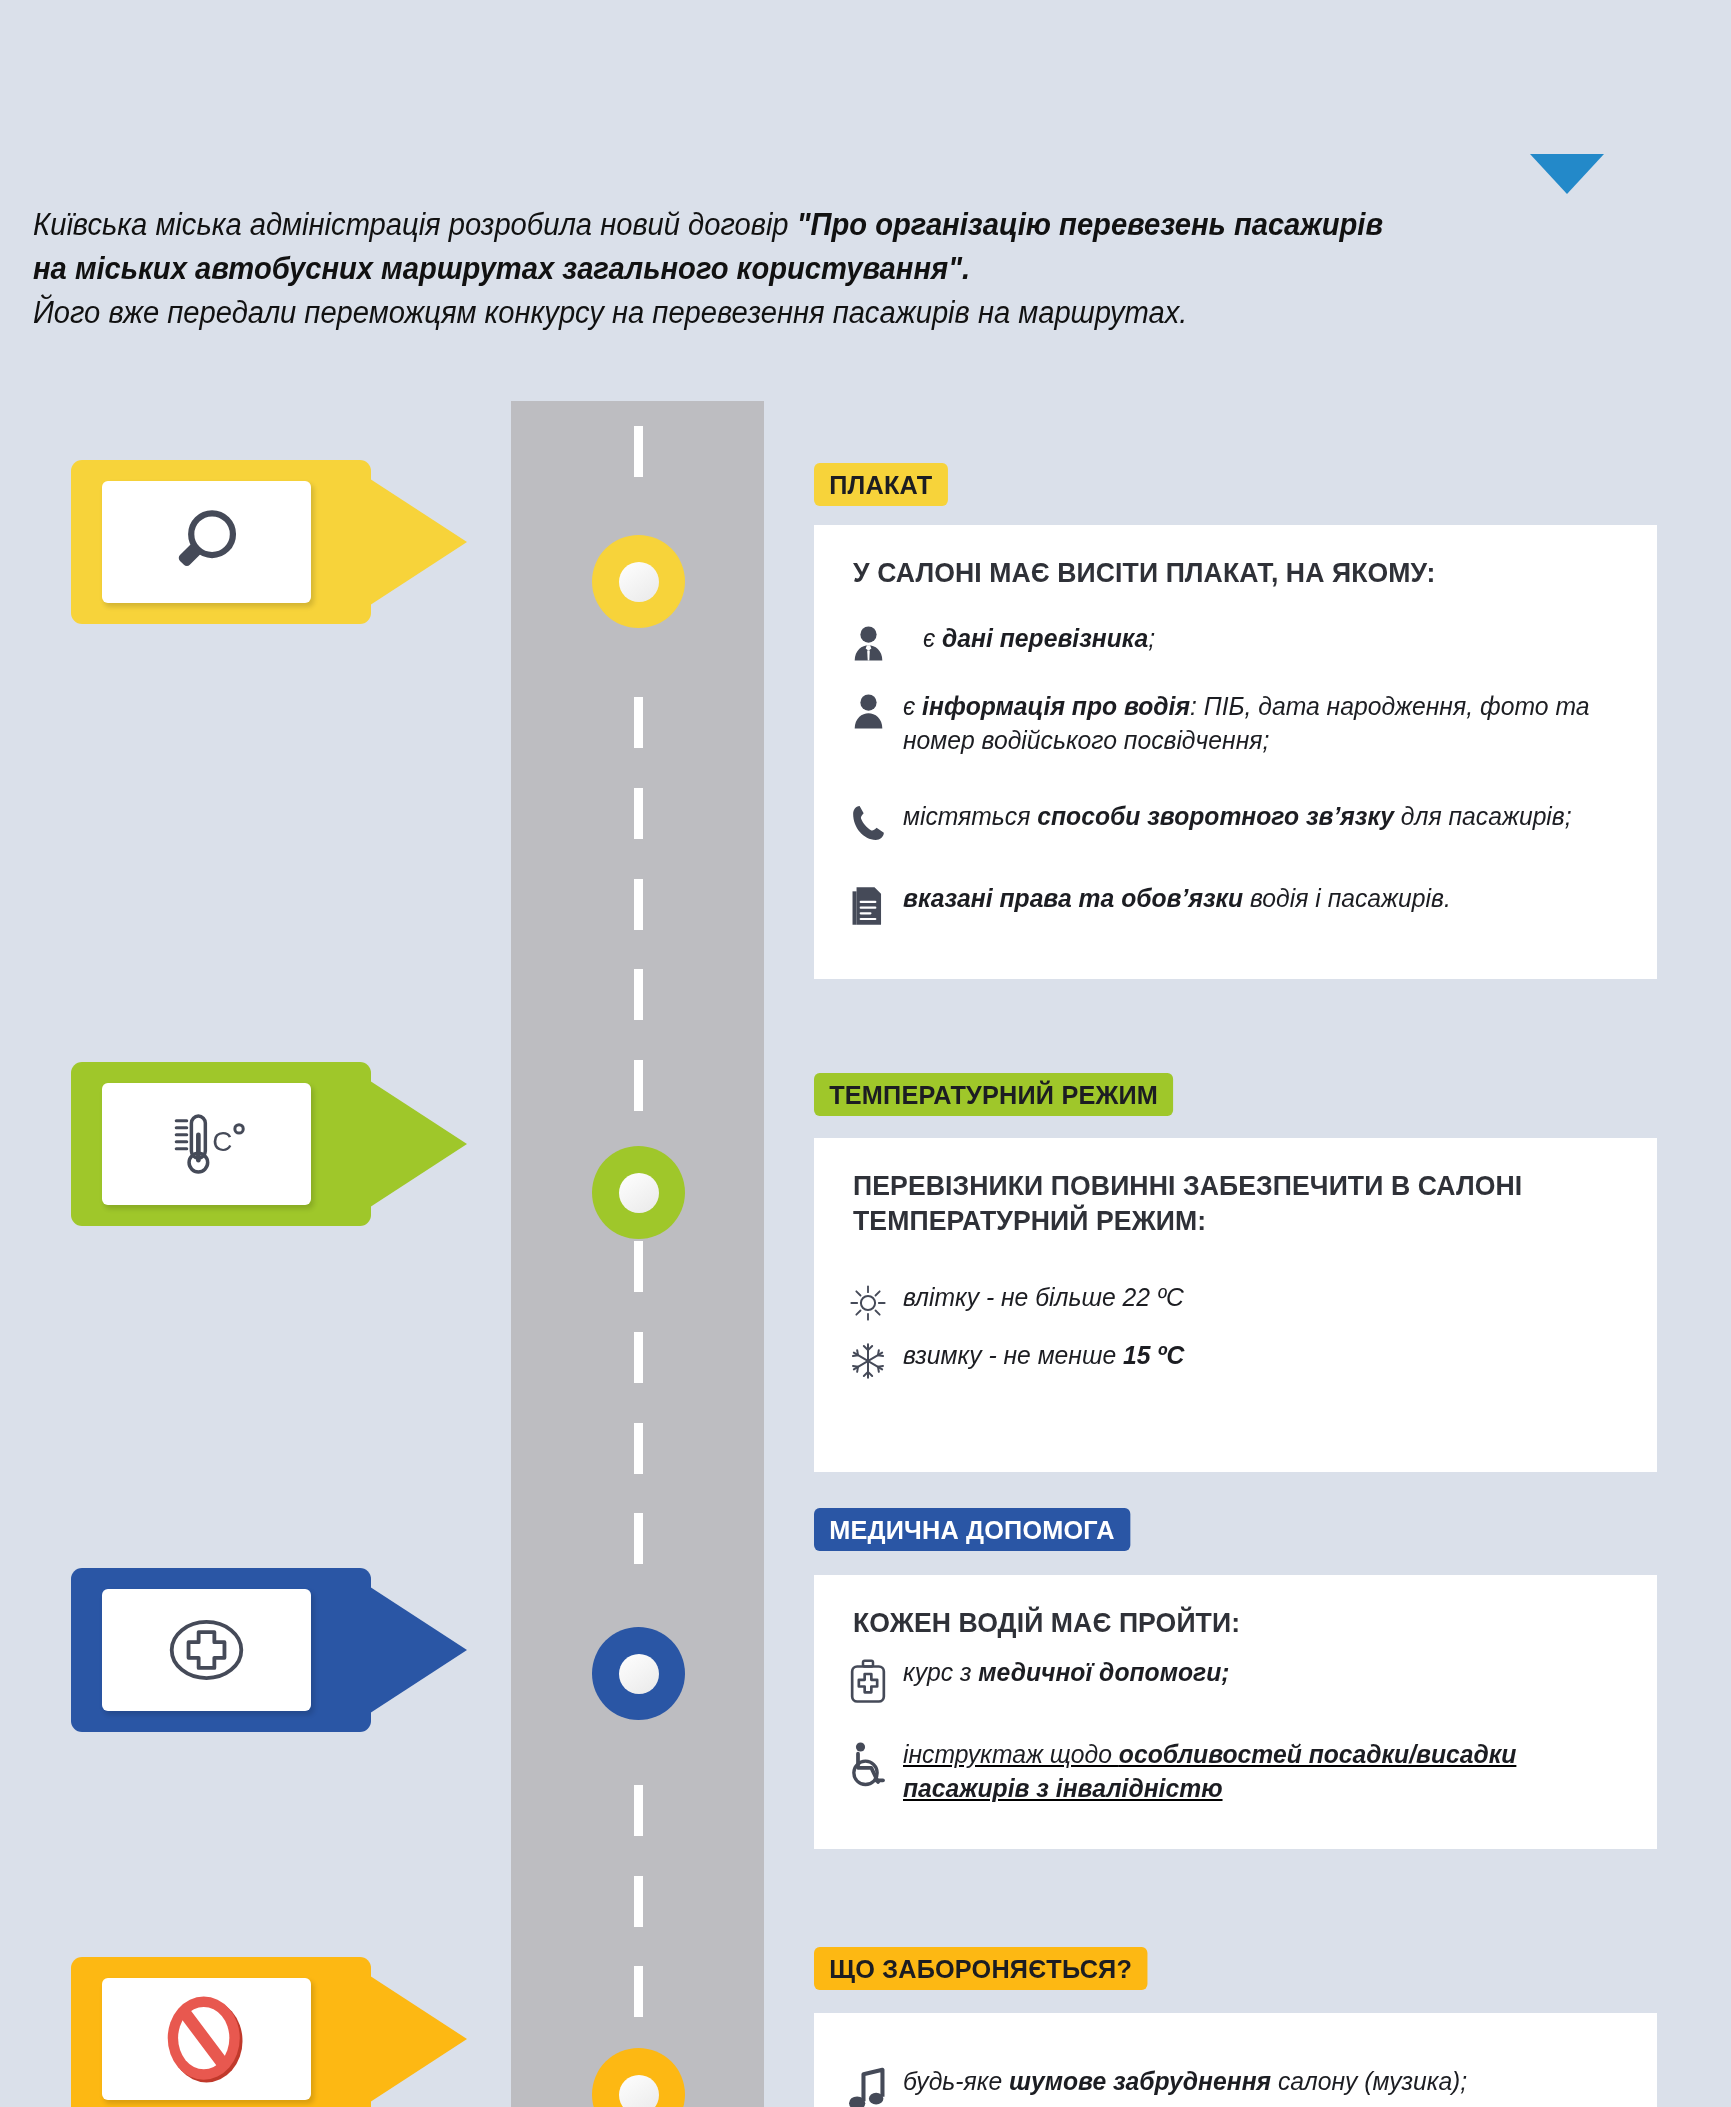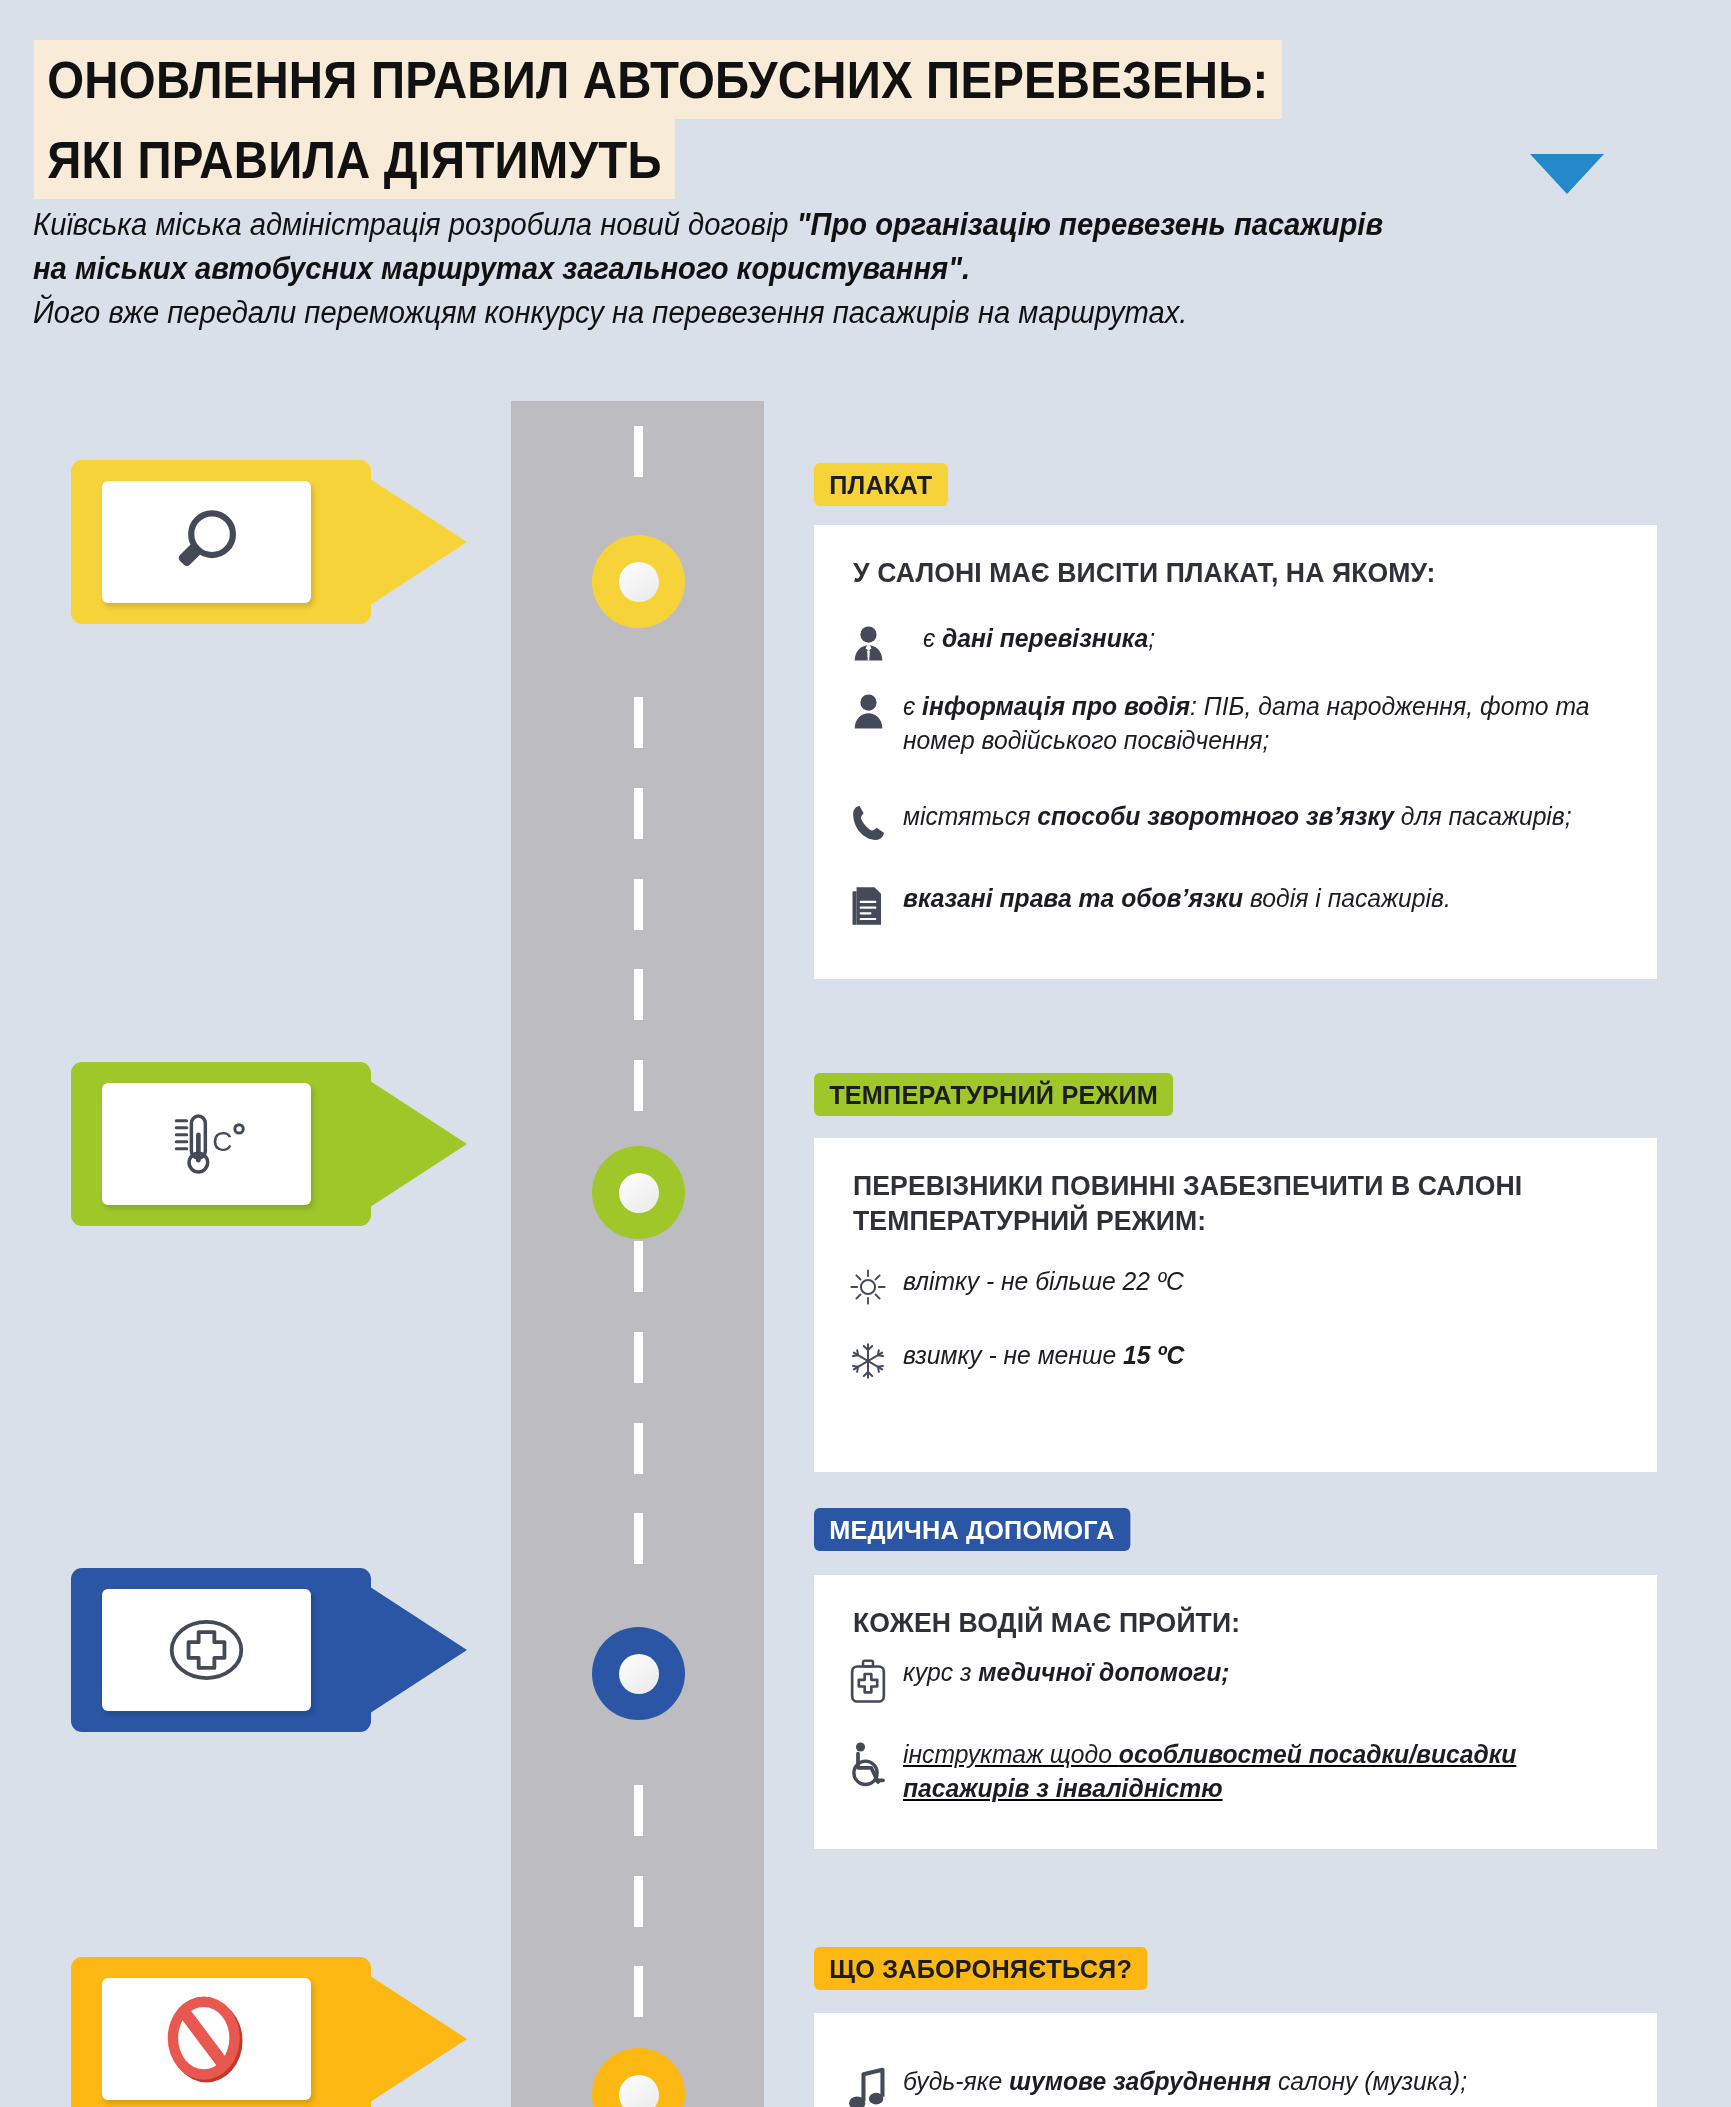--- a/index.html
+++ b/index.html
@@ -199,24 +199,20 @@
     transform: scaleX(0.95);
     transform-origin: left top;
   }
   .bullet-text b { font-weight: bold; }
 </style>
 </head>
 <body>
 
 <div id="page">
 
-  <div class="title-block">
-    <div class="title-line">ОНОВЛЕННЯ ПРАВИЛ АВТОБУСНИХ ПЕРЕВЕЗЕНЬ:</div><br>
-    <div class="title-line title-row2">ЯКІ ПРАВИЛА ДІЯТИМУТЬ</div>
-  </div>
 
   <div class="logo-tail"></div>
 
   <div class="intro">
     <span>Київська міська адміністрація розробила новий договір </span><b>"Про організацію перевезень пасажирів на міських автобусних маршрутах загального користування".</b><br>
     <span>Його вже передали  переможцям конкурсу на перевезення пасажирів на маршрутах.</span>
   </div>
 
   <div class="road">
       <div class="road-dash" style="top:24.5px;height:51px;"></div>
@@ -322,21 +318,21 @@
           </span>
       </div>
     </div>
       <div class="marker" style="top:1146px;background:#9fc72a;">
       <div class="marker-inner"></div>
     </div>
       <div class="section-badge" style="top:1073px;background:#9fc72a;color:#1c1d22;">ТЕМПЕРАТУРНИЙ РЕЖИМ</div>
       <div class="panel" style="top:1138px;height:334px;">
         <div class="panel-head" style="position:absolute;left:39px;top:29.5px;width:793px;">ПЕРЕВІЗНИКИ ПОВИННІ ЗАБЕЗПЕЧИТИ В  САЛОНІ ТЕМПЕРАТУРНИЙ РЕЖИМ:</div>
         <ul class="bullets" style="position:absolute;left:34px;top:126px;width:801px;">
-          <li class="bullet" style="position:absolute;top:0px;width:793px;">
+          <li class="bullet" style="position:absolute;top:16px;width:793px;">
           <span class="bullet-ico">
               <svg width="40" height="40" viewBox="0 0 48 48">
                 <circle cx="24" cy="24" r="8.5" fill="none" stroke="#454a58" stroke-width="2.4"></circle>
                 <g stroke="#454a58" stroke-width="2.2" stroke-linecap="round">
                   <line x1="24" y1="4" x2="24" y2="11"></line>
                   <line x1="24" y1="37" x2="24" y2="44"></line>
                   <line x1="4" y1="24" x2="11" y2="24"></line>
                   <line x1="37" y1="24" x2="44" y2="24"></line>
                   <line x1="10" y1="10" x2="15" y2="15"></line>
                   <line x1="33" y1="33" x2="38" y2="38"></line>

